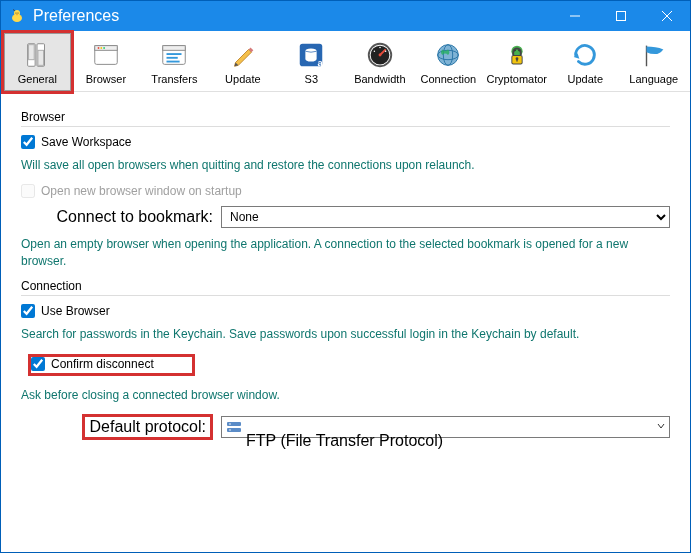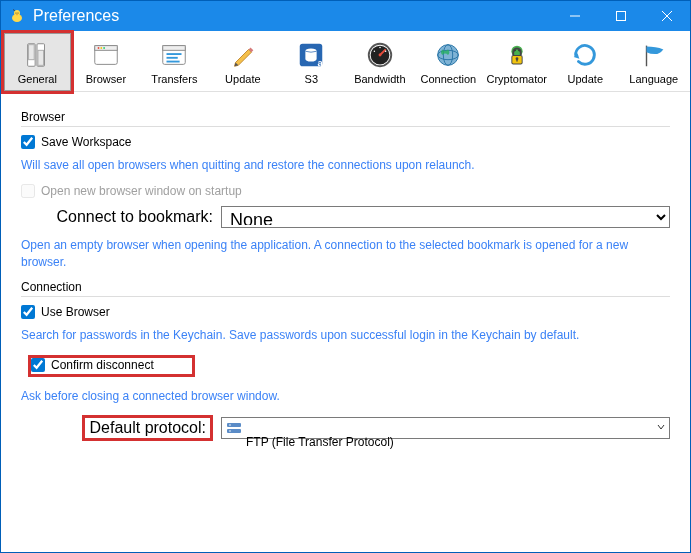--- a/index.html
+++ b/index.html
@@ -16,28 +16,28 @@
 .tool-icon { width: 32px; height: 32px; margin-bottom: 2px; display: flex; align-items: center; justify-content: center; }
 
 .content { padding: 12px 20px; font-size: 12px; color: #000; }
 .section-header { font-size: 12px; color: #000; margin: 6px 0 8px 0; border-bottom: 1px solid #ddd; padding-bottom: 2px; text-align: left; padding-left: 0; padding-right: 0; position: relative; }
 .section-header span { background: #fff; position: relative; top: 0; }
 
 .checkbox-row { display: flex; align-items: center; margin: 8px 0; }
 .checkbox-row input[type=checkbox] { width: 14px; height: 14px; margin-right: 6px; accent-color: #0078d4; }
 .checkbox-row.disabled { color: #a0a0a0; }
 .checkbox-row.disabled input { opacity: 0.5; }
-.desc { color: #3b82f6; font-size: 12px; margin: 4px 0 10px 0; line-height: 1.4; }
+.desc { color: #0f766e; font-size: 12px; margin: 4px 0 10px 0; line-height: 1.4; }
 .form-row { display: flex; align-items: center; margin: 8px 0; }
 .form-label { width: 200px; text-align: right; padding-right: 8px; font-size: 16px; }
 .form-control { flex: 1; }
-select { width: 100%; border: 1px solid #7a7a7a; padding: 2px 4px; font-size: 18px; height: 22px; background: #fff; }
+select { width: 100%; border: 1px solid #7a7a7a; padding: 2px 4px; font-size: 12px; height: 22px; background: #fff; }
 .protocol-select { display: flex; align-items: center; border: 1px solid #7a7a7a; height: 22px; background: #fff; padding: 0 4px; cursor: default; }
 .protocol-select .prot-icon { width: 16px; height: 16px; margin-right: 4px; }
-.protocol-select .prot-text { flex: 1; font-size: 12px; margin-top: 28px; }
+.protocol-select .prot-text { flex: 1; font-size: 16px; margin-top: 28px; }
 .protocol-select .chev { font-size: 10px; color: #333; }
 
 .mark-red { outline: 3px solid #d43131; outline-offset: -2px; }
 .mark-red-box { border: 3px solid #d43131; display: inline-block; padding: 1px 4px; }
 </style>
 </head>
 <body>
 
 <div class="titlebar">
   <span class="app-icon">

